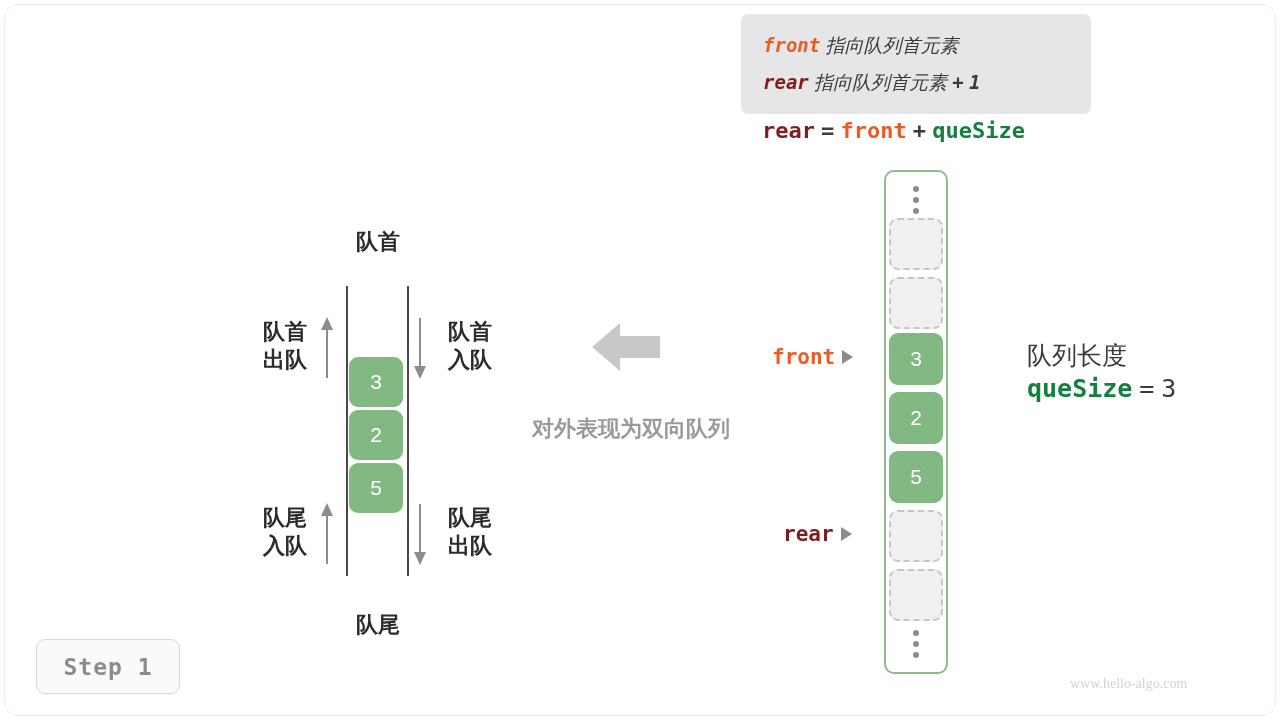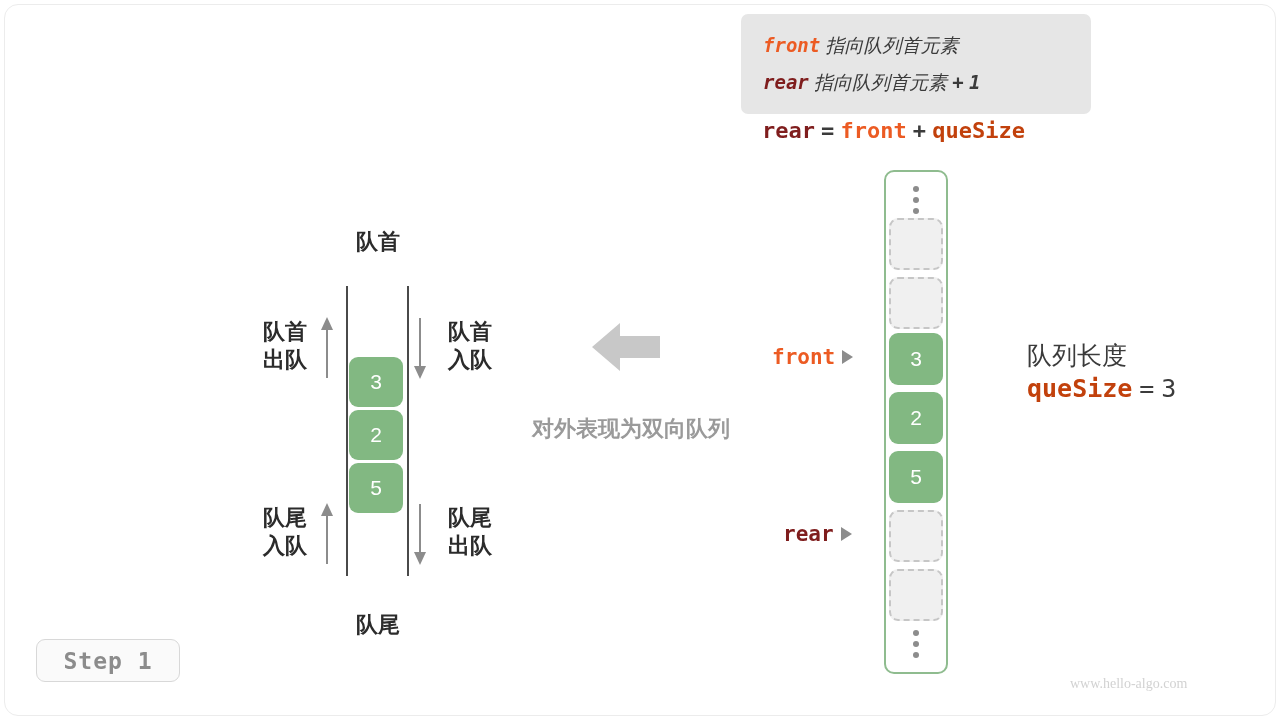--- a/index.html
+++ b/index.html
@@ -51,21 +51,21 @@
     white-space: nowrap;
     color: #3b3b3b;
     font-style: italic;
   }
   .mono-b {
     font-family: "DejaVu Sans Mono", "Liberation Mono", monospace;
     font-weight: bold;
   }
   .c-front { color: #ec5b23; }
   .c-rear  { color: #7f1d1d; }
-  .c-size  { color: #c2410c; }
+  .c-size  { color: #15803d; }
   .c-dark  { color: #3b3b3b; }
 
   #formula {
     position: absolute;
     left: 762px;
     top: 118px;
     font-size: 22px;
     white-space: nowrap;
   }
   #formula .op { color: #3b3b3b; font-family: "DejaVu Sans Mono","Liberation Mono",monospace; font-weight: bold; }
@@ -238,21 +238,21 @@
     width: 68px;
     height: 50px;
   }
 
   
   #step-badge {
     position: absolute;
     left: 36px;
     top: 639px;
     width: 144px;
-    height: 43px;
+    height: 55px;
     box-sizing: border-box;
     border: 1px solid #d8d8d8;
     border-radius: 9px;
     background: #fafafa;
     display: flex;
     align-items: center;
     justify-content: center;
     font-family: "DejaVu Sans Mono", "Liberation Mono", monospace;
     font-weight: bold;
     font-size: 23px;

